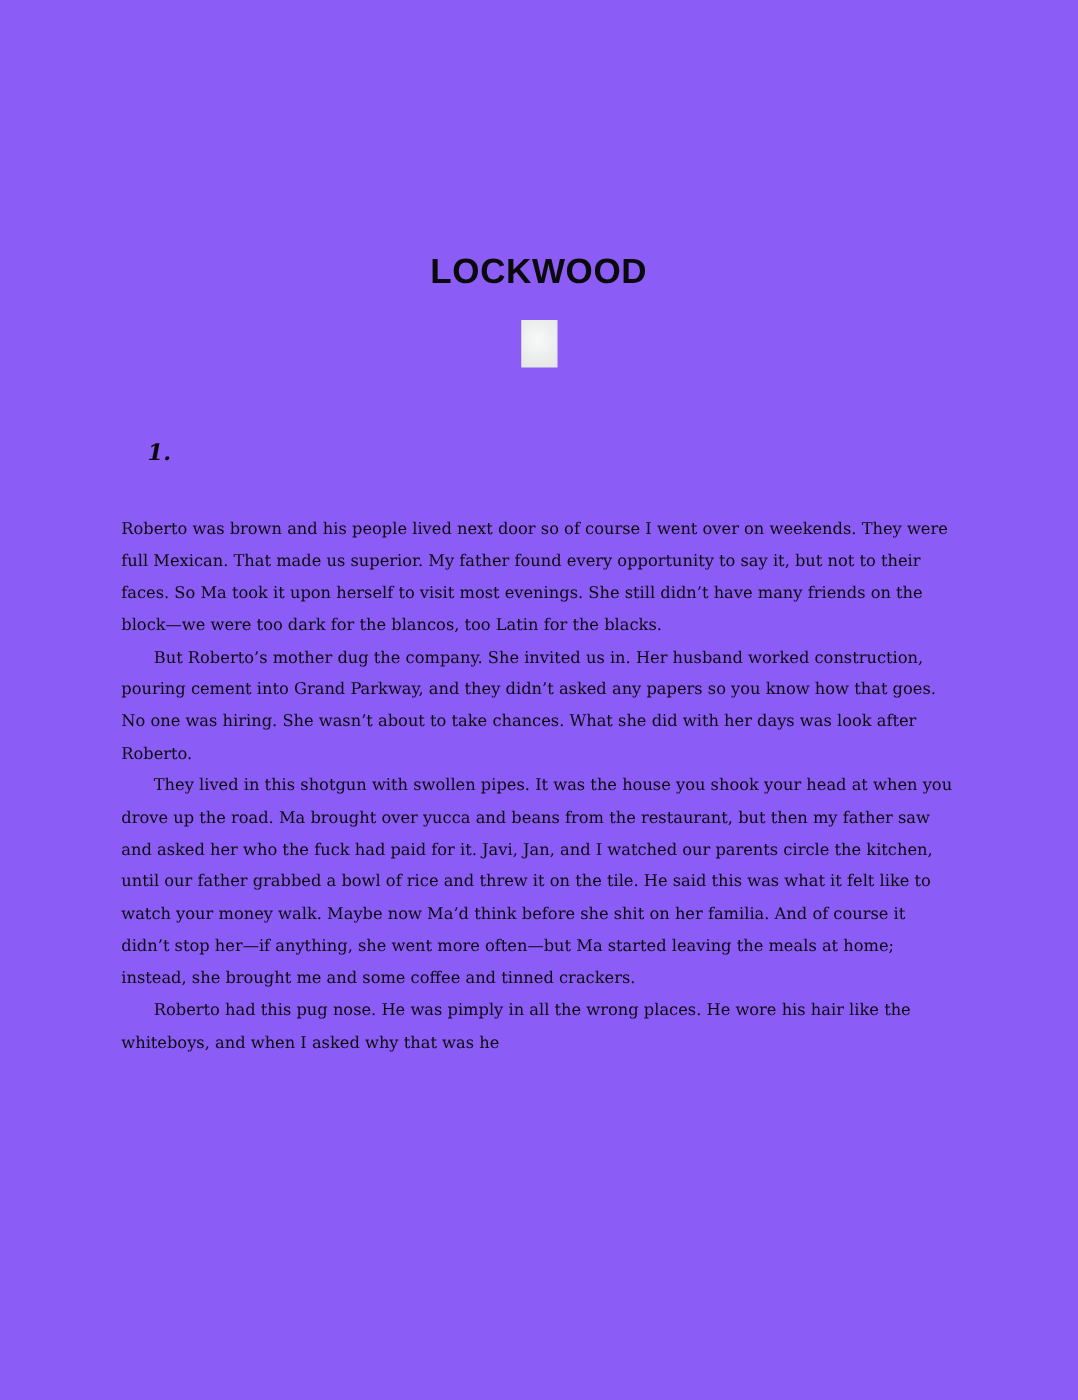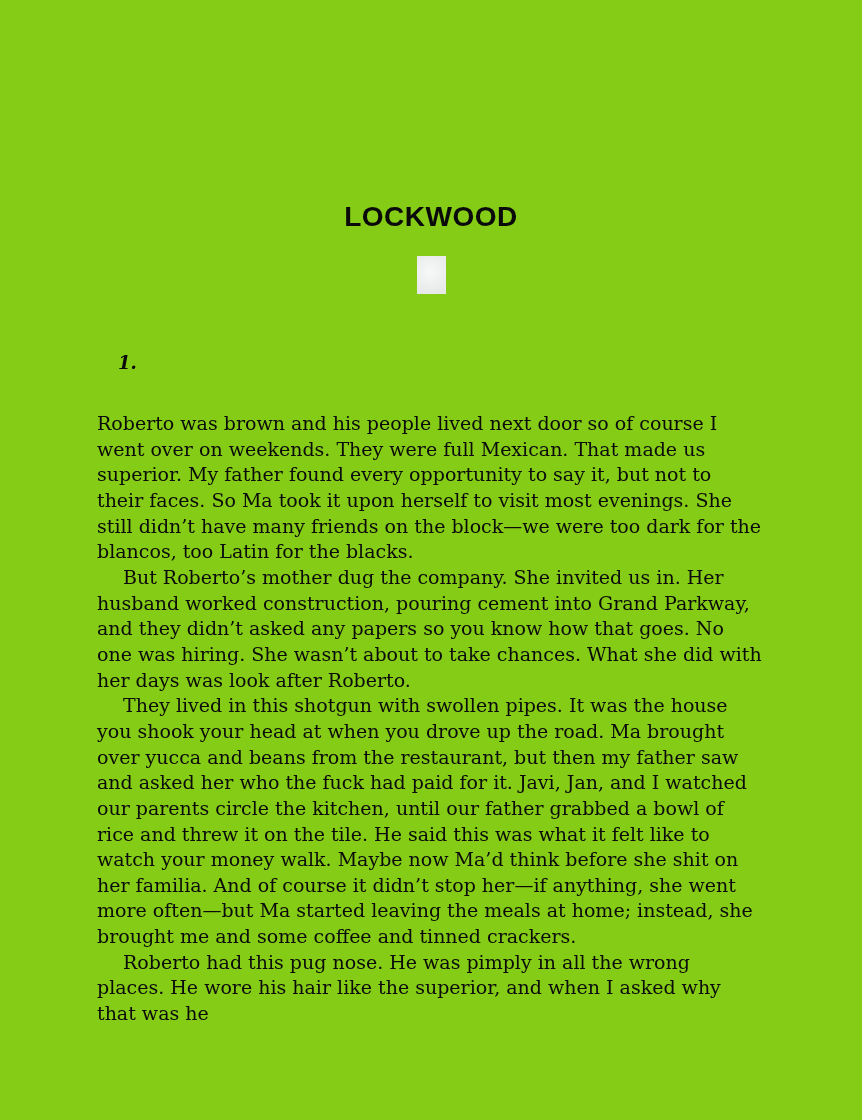--- a/index.html
+++ b/index.html
@@ -4,21 +4,21 @@
 <style>
   html, body {
     margin: 0;
     padding: 0;
     background: #ffffff;
   }
   .page {
     position: relative;
     width: 862px;
     height: 1120px;
-    background: #84cc16;
+    background: #8b5cf6;
     overflow: hidden;
   }
   .chapter-title {
     position: absolute;
     top: 201px;
     left: 0;
     width: 862px;
     margin: 0;
     text-align: center;
     font-family: "Liberation Sans", sans-serif;
@@ -44,21 +44,21 @@
     font-weight: 700;
     font-size: 18px;
     color: #0a0a0a;
   }
   .body-text {
     position: absolute;
     top: 411px;
     left: 97px;
     width: 666px;
     font-family: "DejaVu Serif", "Liberation Serif", serif;
-    font-size: 19px;
+    font-size: 13px;
     line-height: 25.65px;
     color: #0b0b0b;
     text-align: left;
   }
   .body-text p {
     margin: 0;
     text-indent: 26px;
   }
   .body-text p.no-indent {
     text-indent: 0;
@@ -72,16 +72,16 @@
   <h1 class="chapter-title">LOCKWOOD</h1>
 
   <div class="ornament"></div>
 
   <div class="section-number">1.</div>
 
   <div class="body-text">
     <p class="no-indent">Roberto was brown and his people lived next door so of course I went over on weekends. They were full Mexican. That made us superior. My father found every opportunity to say it, but not to their faces. So Ma took it upon herself to visit most evenings. She still didn’t have many friends on the block—we were too dark for the blancos, too Latin for the blacks.</p>
     <p>But Roberto’s mother dug the company. She invited us in. Her husband worked construction, pouring cement into Grand Parkway, and they didn’t asked any papers so you know how that goes. No one was hiring. She wasn’t about to take chances. What she did with her days was look after Roberto.</p>
     <p>They lived in this shotgun with swollen pipes. It was the house you shook your head at when you drove up the road. Ma brought over yucca and beans from the restaurant, but then my father saw and asked her who the fuck had paid for it. Javi, Jan, and I watched our parents circle the kitchen, until our father grabbed a bowl of rice and threw it on the tile. He said this was what it felt like to watch your money walk. Maybe now Ma’d think before she shit on her familia. And of course it didn’t stop her—if anything, she went more often—but Ma started leaving the meals at home; instead, she brought me and some coffee and tinned crackers.</p>
-    <p>Roberto had this pug nose. He was pimply in all the wrong places. He wore his hair like the superior, and when I asked why that was he</p>
+    <p>Roberto had this pug nose. He was pimply in all the wrong places. He wore his hair like the whiteboys, and when I asked why that was he</p>
   </div>
 
 </div>
 
 </body></html>

